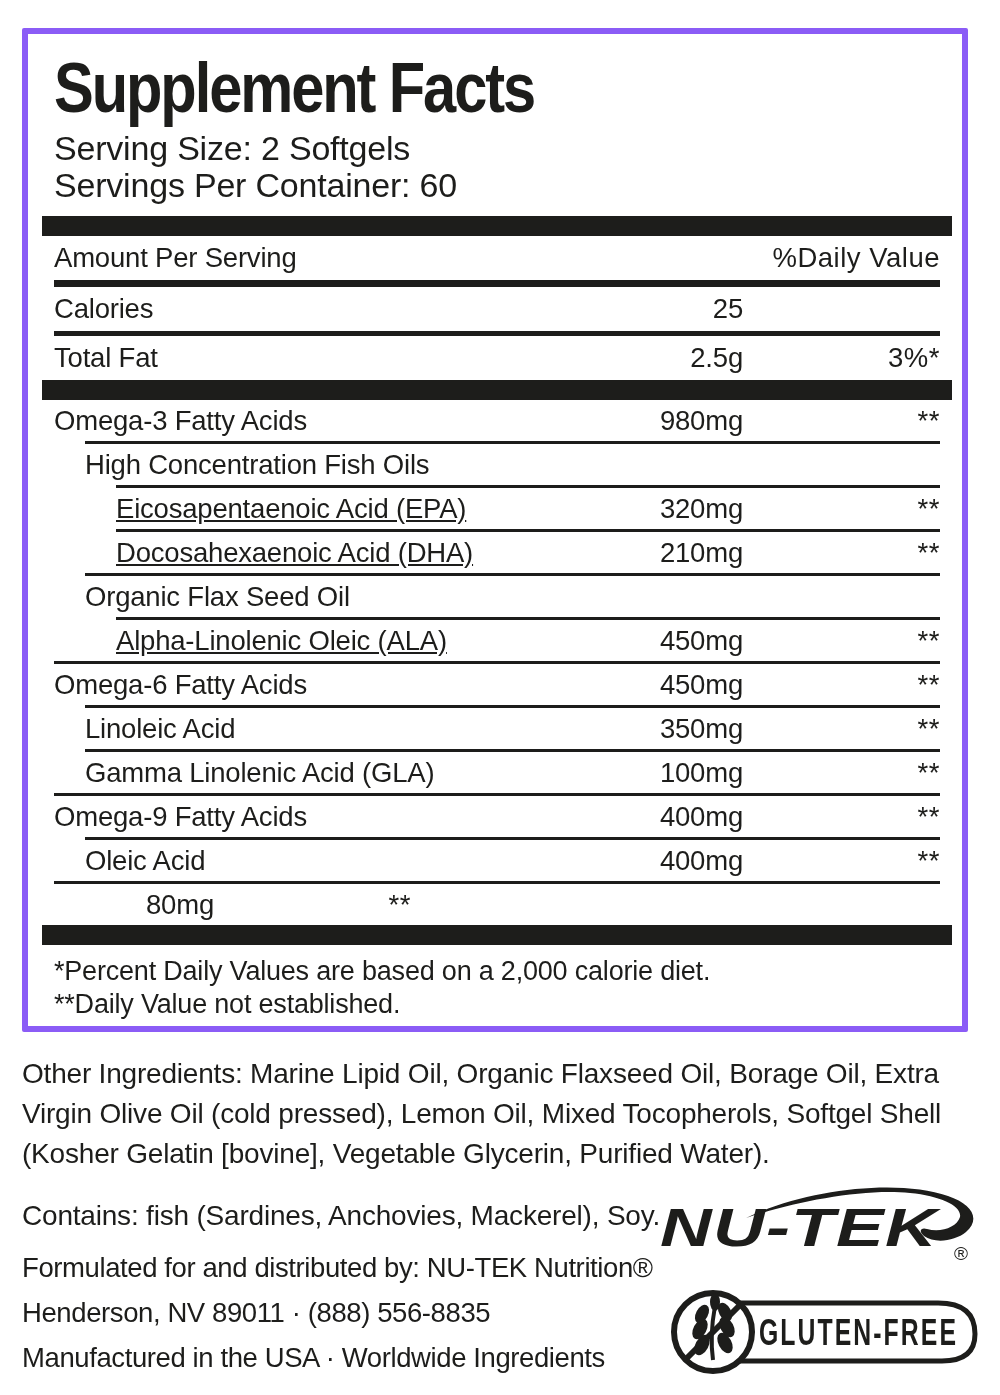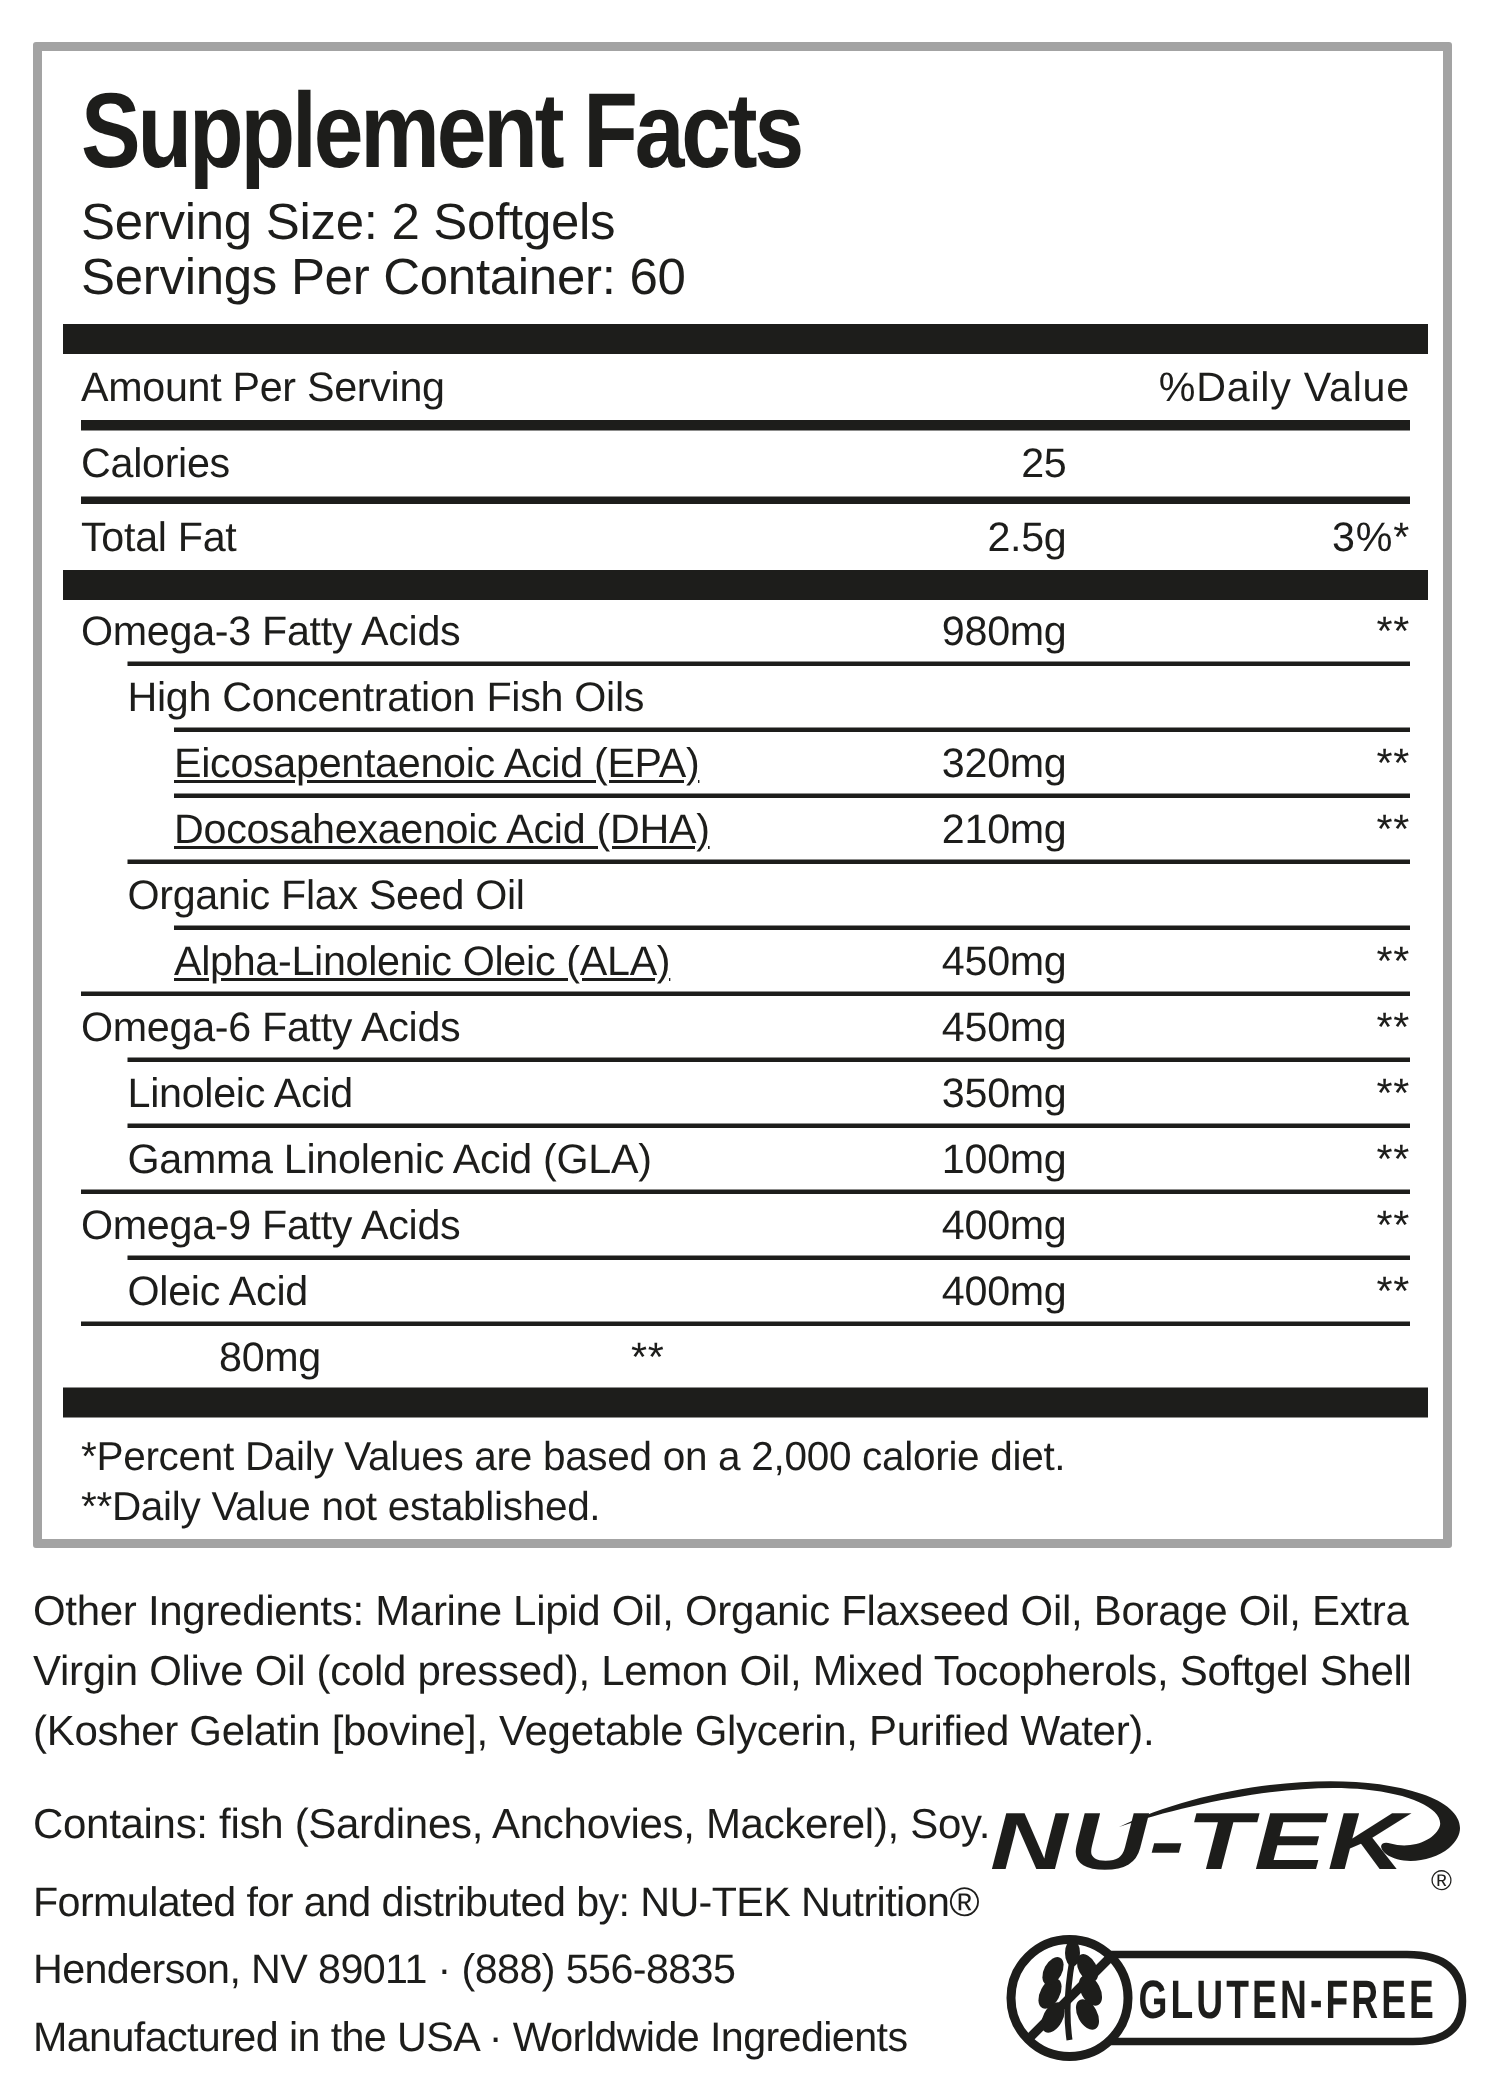--- a/index.html
+++ b/index.html
@@ -10,38 +10,38 @@
     font-family: "Liberation Sans", sans-serif;
     font-weight: 500;
     letter-spacing: -0.2px;
     overflow: hidden;
   }
 
   
   .panel {
     margin: 28px 22px 0 22px;
     width: 946px; height: 1004px;
-    border: 6px solid #a3a3a3;
+    border: 6px solid #8b5cf6;
     border-radius: 2px;
     padding: 16px 22px 0 26px;
     background: #fff;
   }
   .title {
     font-size: 71px; font-weight: 700; line-height: 72px;
     letter-spacing: -2.5px; white-space: nowrap;
     transform: scaleX(0.84); transform-origin: 0 50%;
     margin-top: 2px;
   }
   .serving { font-size: 34px; line-height: 37px; white-space: nowrap; }
   .serving.first { margin-top: 6px; }
 
   .bar { height: 20px; background: #1d1d1b; margin: 0 -12px; }
   .bar.top { margin-top: 12px; }
 
-  .row { display: flex; align-items: center; height: 44px; font-size: 27.5px; gap: 32px; }
+  .row { display: flex; align-items: center; height: 44px; font-size: 27.5px; }
   .main-rows .row { height: 41px; }
   .row .name { flex: 1; white-space: nowrap; }
   .row .amt { width: 160px; text-align: right; white-space: nowrap; }
   .row .dv  { width: 197px; text-align: right; white-space: nowrap; letter-spacing: 0.5px; }
 
   .rule  { height: 3px; background: #1d1d1b; }
   .rule.heavy { height: 7px; }
   .rule.med   { height: 5px; }
   .rule.r1 { margin-left: 31px; }
   .rule.r2 { margin-left: 62px; }

